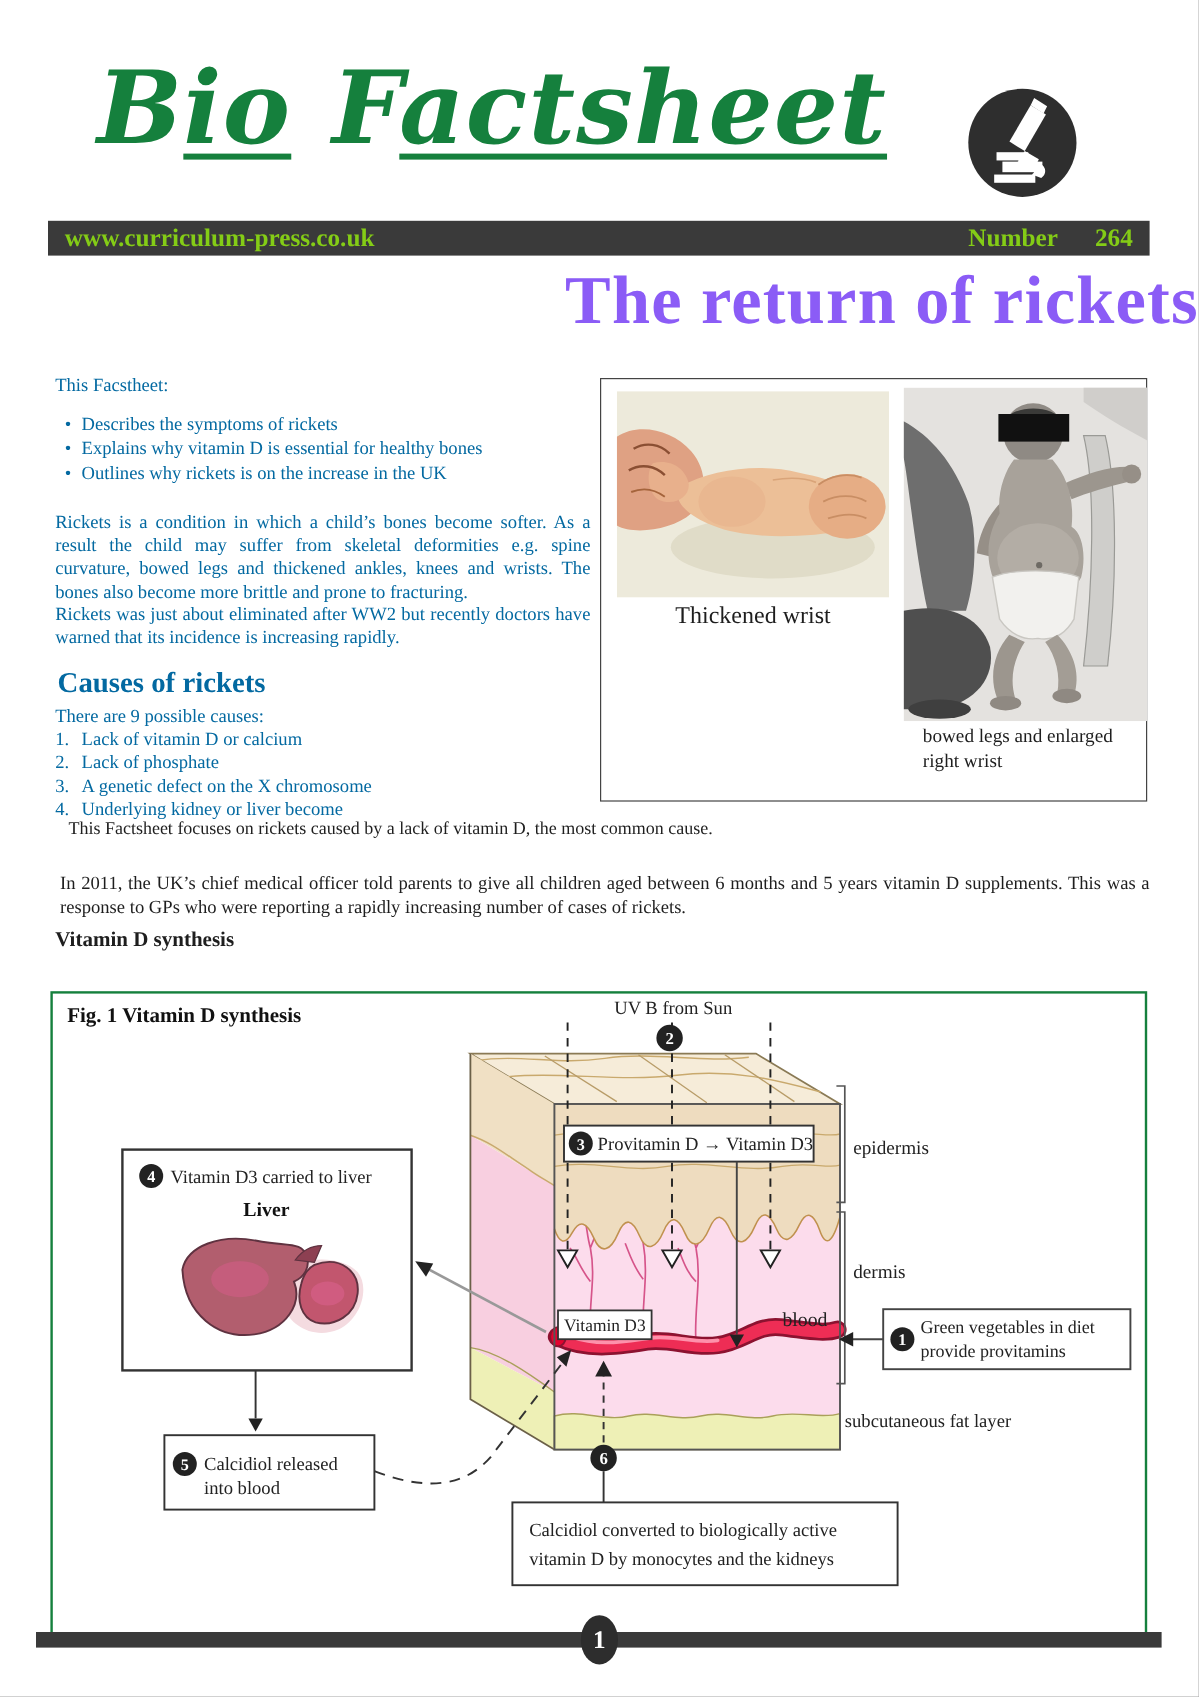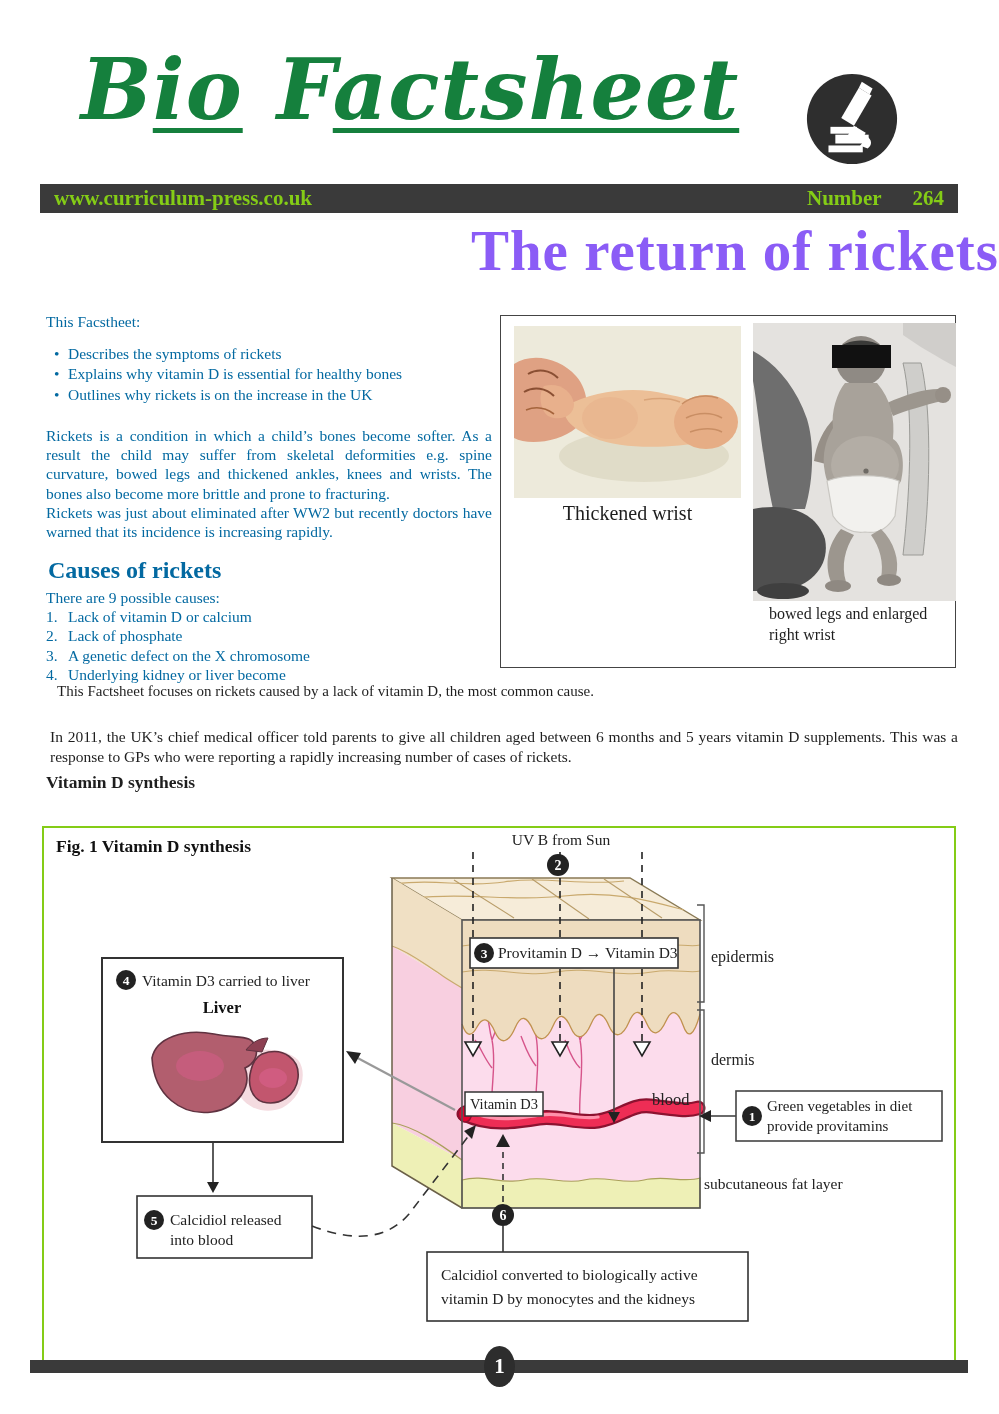--- a/index.html
+++ b/index.html
@@ -41,21 +41,21 @@
   .cap-l{position:absolute;left:13px;top:186px;width:227px;text-align:center;font-size:20px;}
   .cap-r{position:absolute;left:268px;top:288px;width:180px;font-size:16px;line-height:1.3;}
   
   .focus{position:absolute;left:46px;top:672px;width:902px;font-size:15px;margin:11px;}
   .p2011{position:absolute;left:46px;top:723px;width:908px;font-size:15.5px;line-height:1.28;
          text-align:justify;margin:4px;}
   .synth-h{position:absolute;left:46px;top:772px;font-size:17.5px;font-weight:700;margin:0;}
   .synth-t{position:absolute;left:46px;top:797px;font-size:15.5px;margin:0;}
   
   .figure-box{position:absolute;left:42px;top:826px;width:914px;height:542px;
-              border:2px solid #84cc16;box-sizing:border-box;background:#fff;}
+              border:2px solid #15803d;box-sizing:border-box;background:#fff;}
   
   .footer-bar{position:absolute;left:30px;top:1360px;width:938px;height:13px;background:#3a3a3a;}
   .page-num{position:absolute;left:484px;top:1346px;width:31px;height:41px;background:#2d2d2d;
             border-radius:50%;color:#fff;font-size:21px;font-weight:700;
             display:flex;align-items:center;justify-content:center;}
   svg text{font-family:"Liberation Serif",serif;}
 </style>
 </head>
 <body>
 

